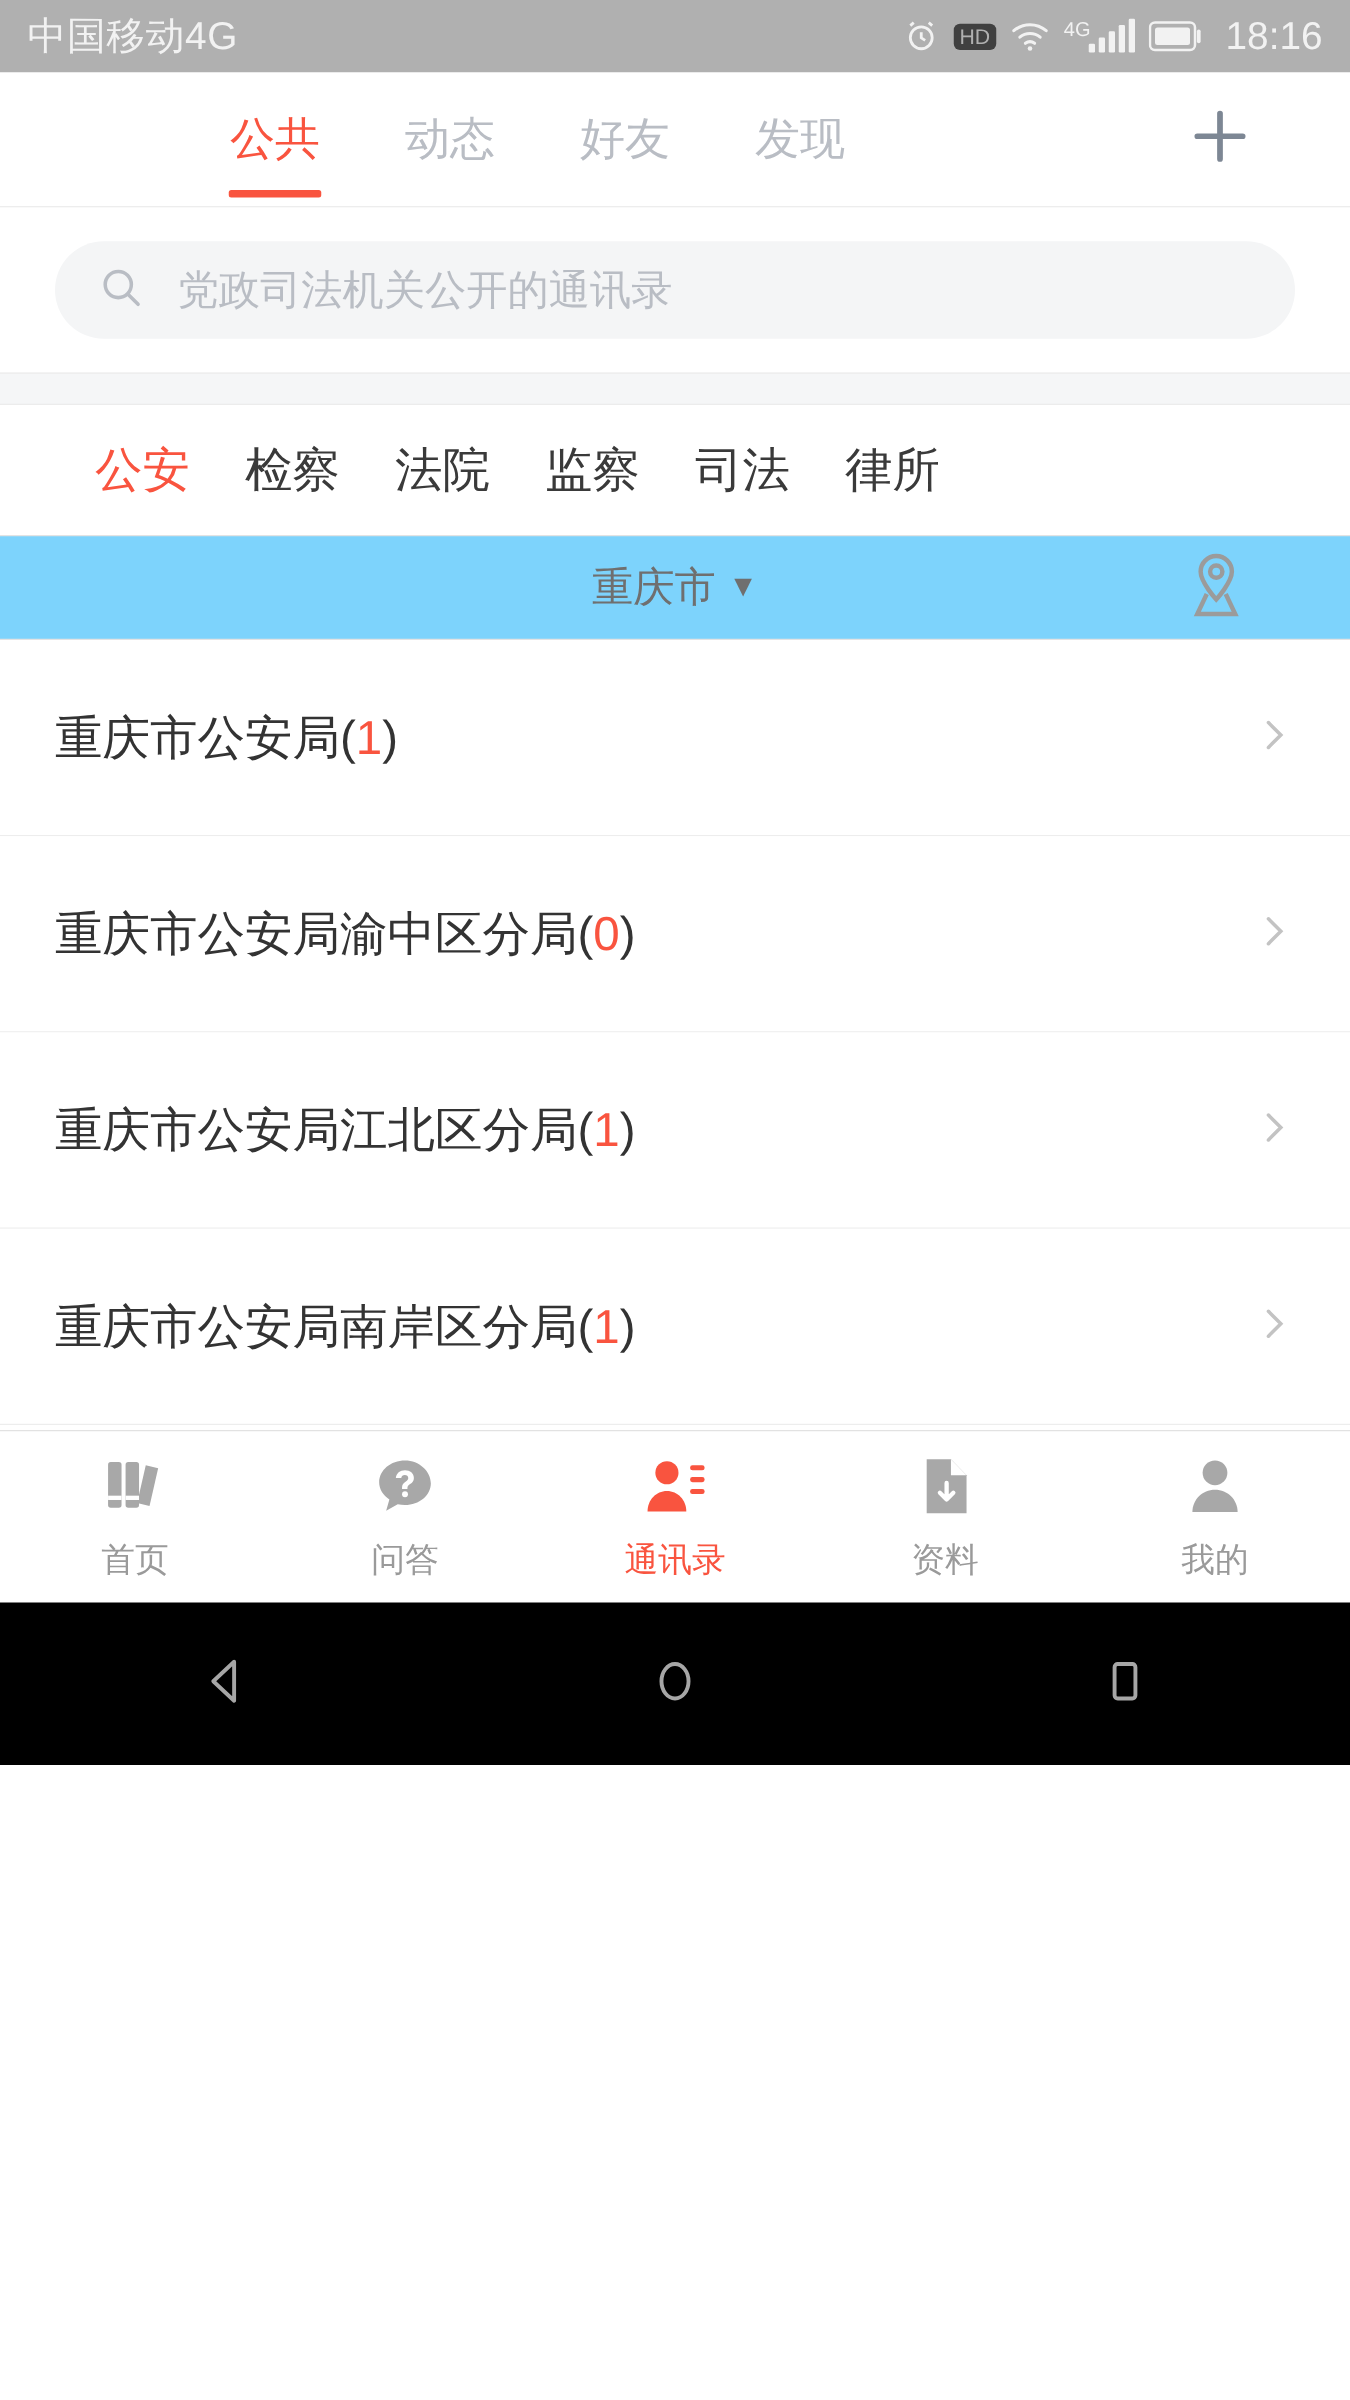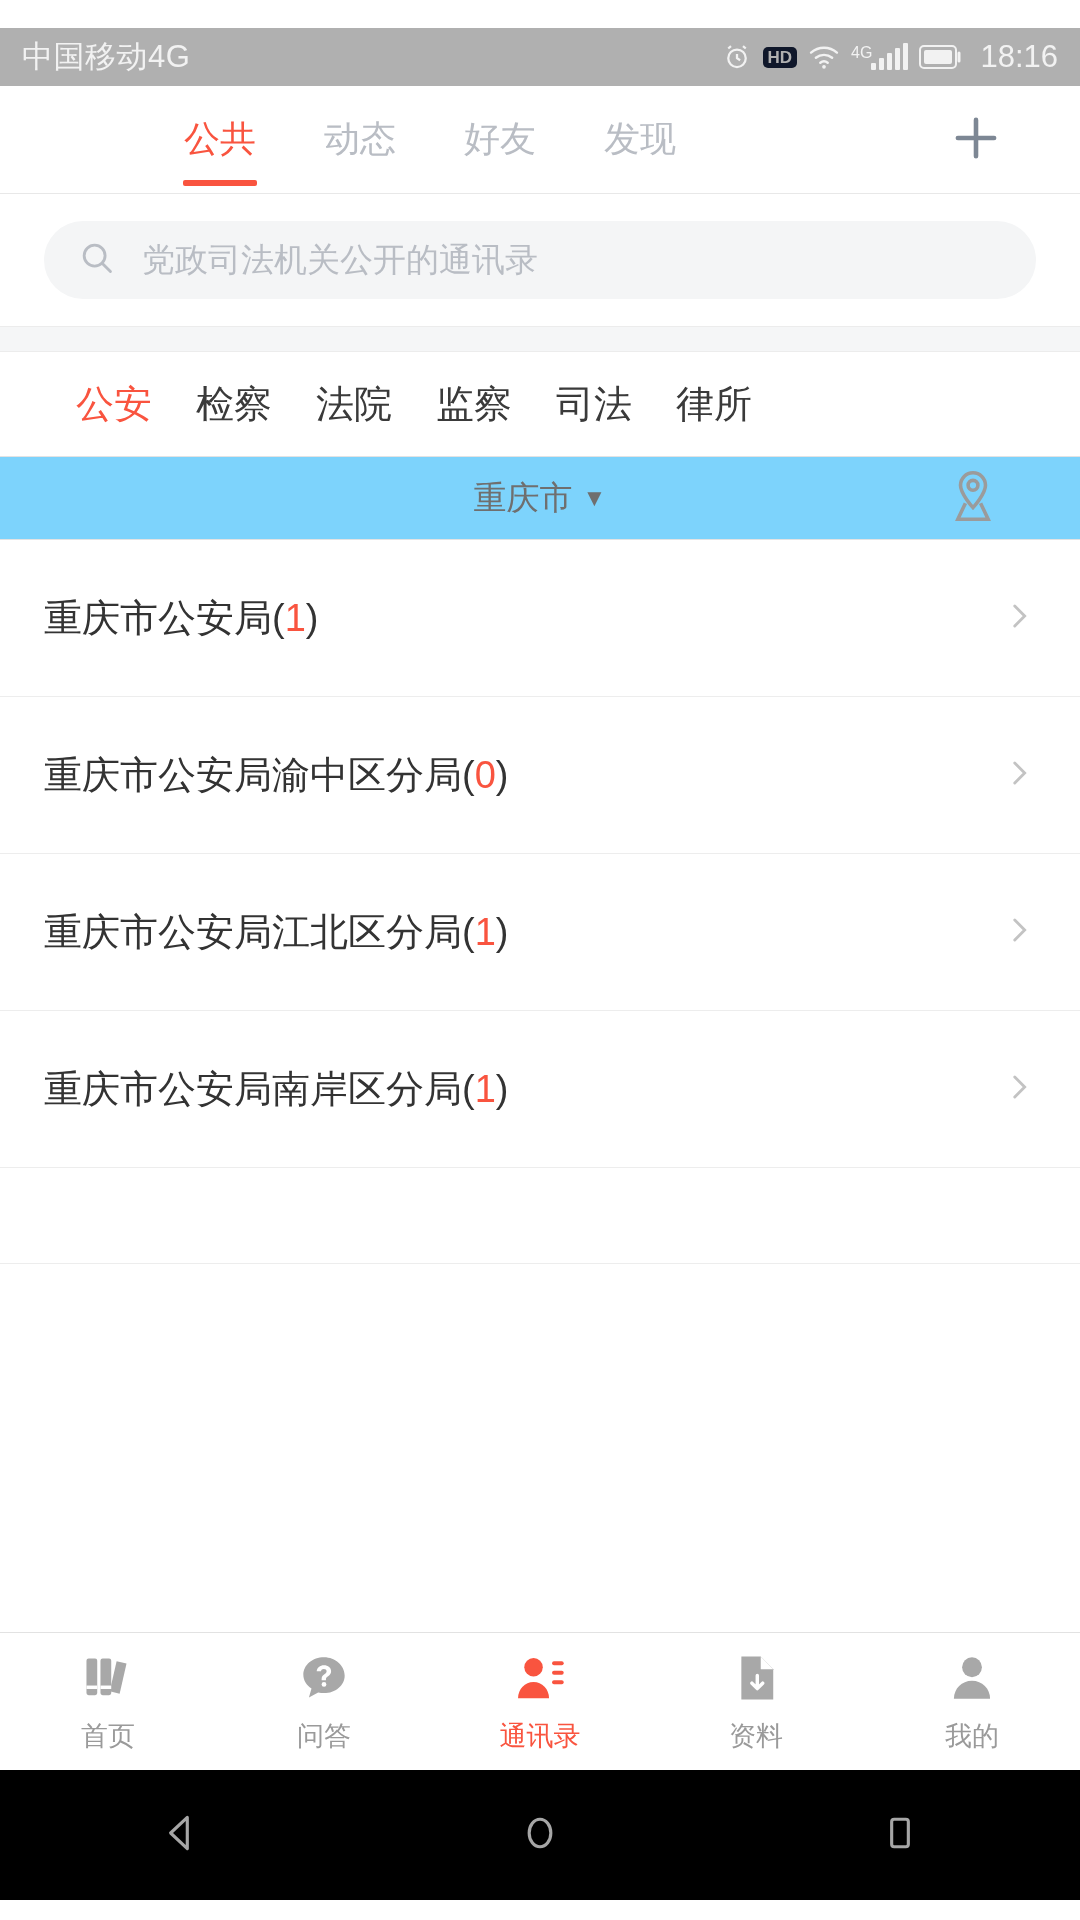--- a/index.html
+++ b/index.html
@@ -2,35 +2,35 @@
 <html><head>
 <meta charset="utf-8">
 <style>
   * { margin:0; padding:0; box-sizing:border-box; }
   html, body {
     width:1080px; height:1920px;
     background:#ffffff;
     font-family:"Liberation Sans","DejaVu Sans",sans-serif;
     overflow:hidden;
   }
-  #screen { position:relative; width:1080px; height:1872px; background:#fff;margin-top:28px; }
+  #screen { position:relative; width:1080px; height:1412px; background:#fff; }
 
   
   .statusbar {
     height:58px; background:#b0b0b0; color:#f2f2f2;
     display:flex; align-items:center; justify-content:space-between;
     padding:0 22px;
   }
   .status-carrier { font-size:31px; letter-spacing:0.5px; }
   .status-right { display:flex; align-items:center; gap:11px; }
   .sicon { display:inline-flex; align-items:center; }
   .status-time { font-size:31px; margin-left:6px; }
   .hd-badge {
-    background:#0f172a; color:#b0b0b0;
-    font-size:17px; font-weight:bold;
+    background:#404040; color:#b0b0b0;
+    font-size:17px; font-weight:normal;
     border-radius:5px; padding:2px 5px; line-height:1;
   }
   .bars { display:flex; align-items:flex-end; gap:3px; height:26px; }
   .bars i { display:block; width:5px; background:#f2f2f2; border-radius:1px; }
   .bars i:nth-child(1){height:7px}.bars i:nth-child(2){height:12px}
   .bars i:nth-child(3){height:17px}.bars i:nth-child(4){height:22px}
   .bars i:nth-child(5){height:27px}
   .g4 { font-size:16px; align-self:flex-start; margin-right:-1px; }
 
   

